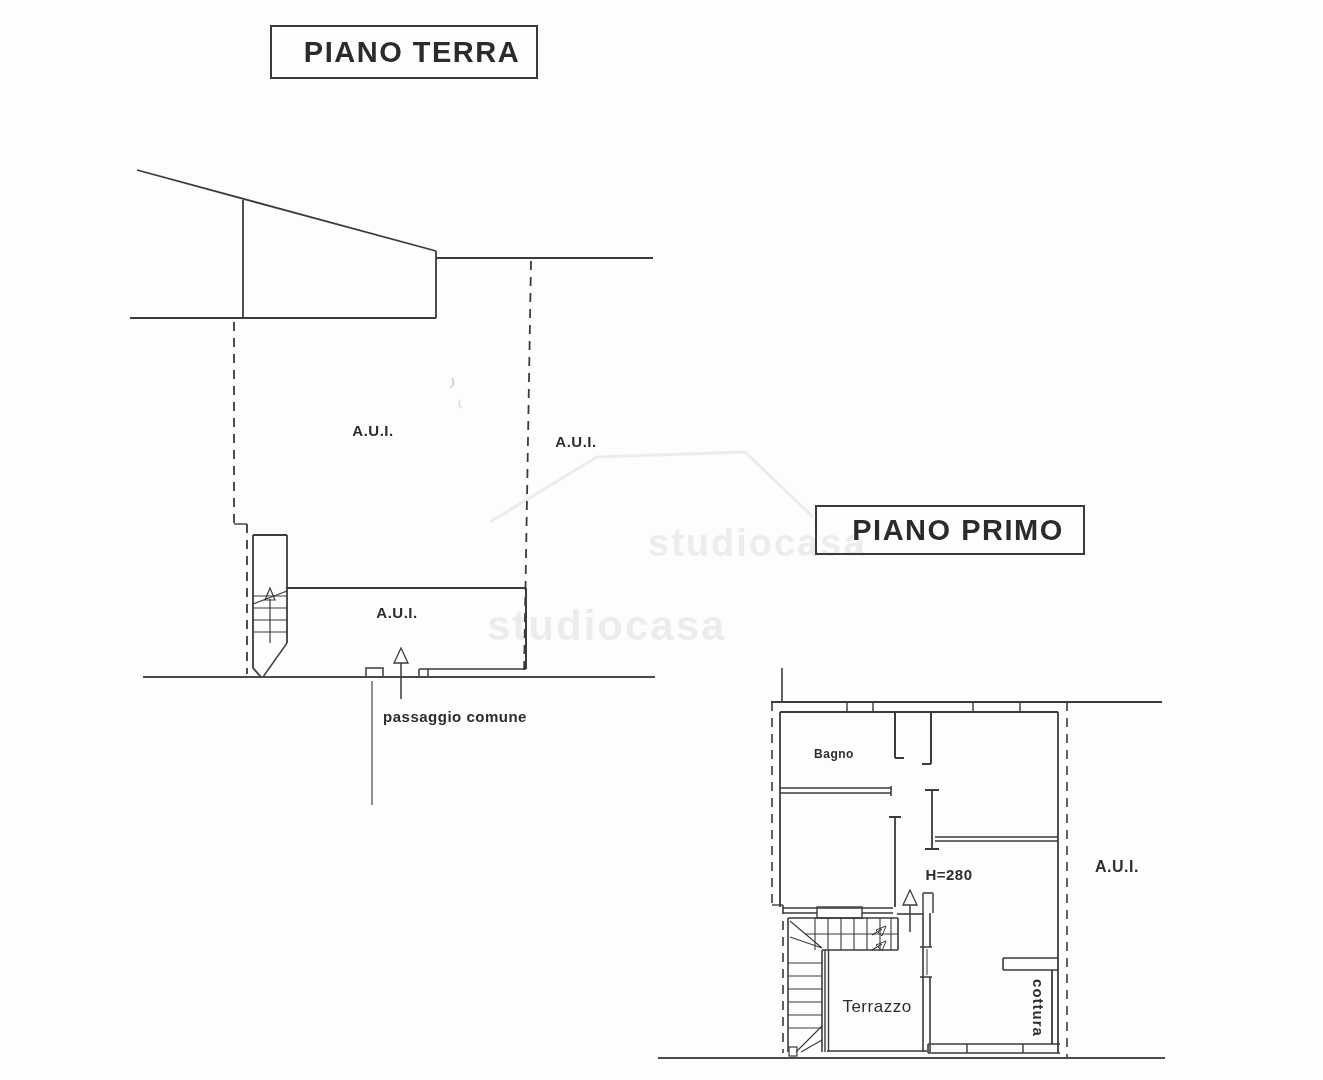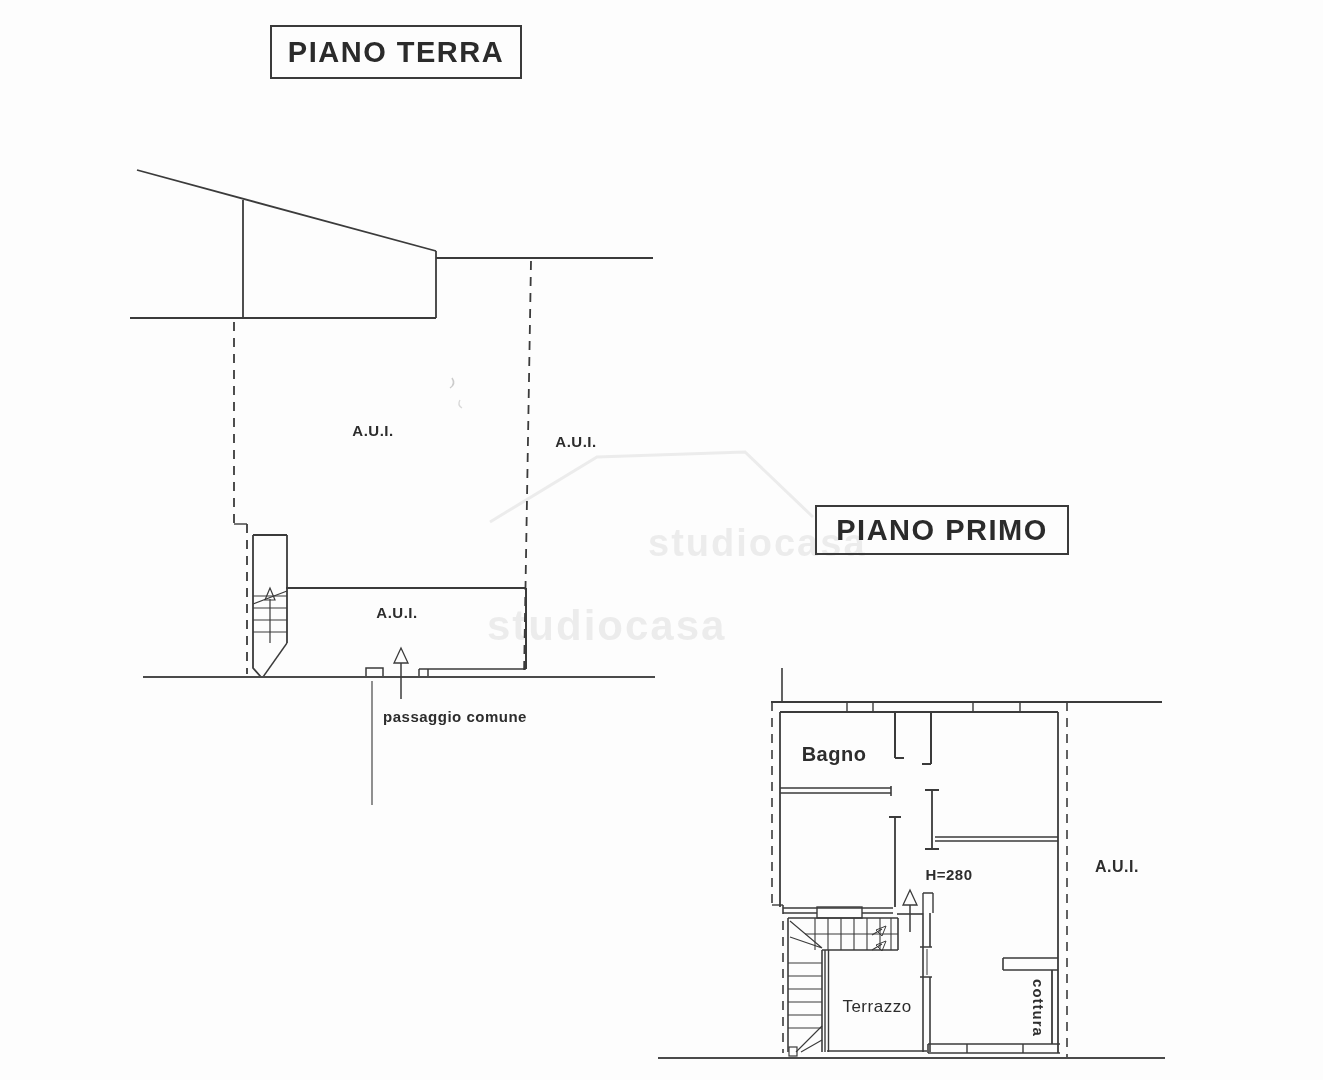--- a/index.html
+++ b/index.html
@@ -7,33 +7,34 @@
   .page {
     position:relative; width:1323px; height:1080px;
     background:#fdfdfd; overflow:hidden;
   }
   svg.linework { position:absolute; left:0; top:0; }
   .title-box {
     position:absolute; border:2px solid #3a3a3a; background:transparent;
     display:flex; align-items:center; justify-content:center;
     font-weight:700; color:#2b2b2b; letter-spacing:1.5px; font-size:29px;
     white-space:nowrap;
+    padding-left:16px;
   }
   .title-terra { left:270px; top:25px; width:248px; height:50px; }
   .title-primo { left:815px; top:505px; width:250px; height:46px; }
   .lbl {
     position:absolute; transform:translate(-50%,-50%);
     color:#2d2d2d; white-space:nowrap; font-weight:700; font-size:15px;
     letter-spacing:0.5px;
   }
   .lbl-aui1 { left:373px; top:430px; }
   .lbl-aui2 { left:576px; top:441px; }
   .lbl-aui-room { left:397px; top:612px; }
   .lbl-aui3 { left:1117px; top:867px; font-size:16px; }
-  .lbl-bagno { left:834px; top:754px; font-size:20px; font-weight:600;text-align:center; }
+  .lbl-bagno { left:834px; top:754px; font-size:12px; font-weight:600;text-align:center; }
   .lbl-terrazzo { left:877px; top:1007px; font-size:17px; font-weight:400; }
   .lbl-h280 { left:949px; top:874px; font-size:15px; }
   .lbl-passaggio { left:455px; top:716px; font-weight:600; }
   .lbl-cottura {
     left:1038px; top:1008px; writing-mode:vertical-rl;
     font-size:15px; font-weight:600; letter-spacing:1px;
   }
 </style>
 </head>
 <body>

